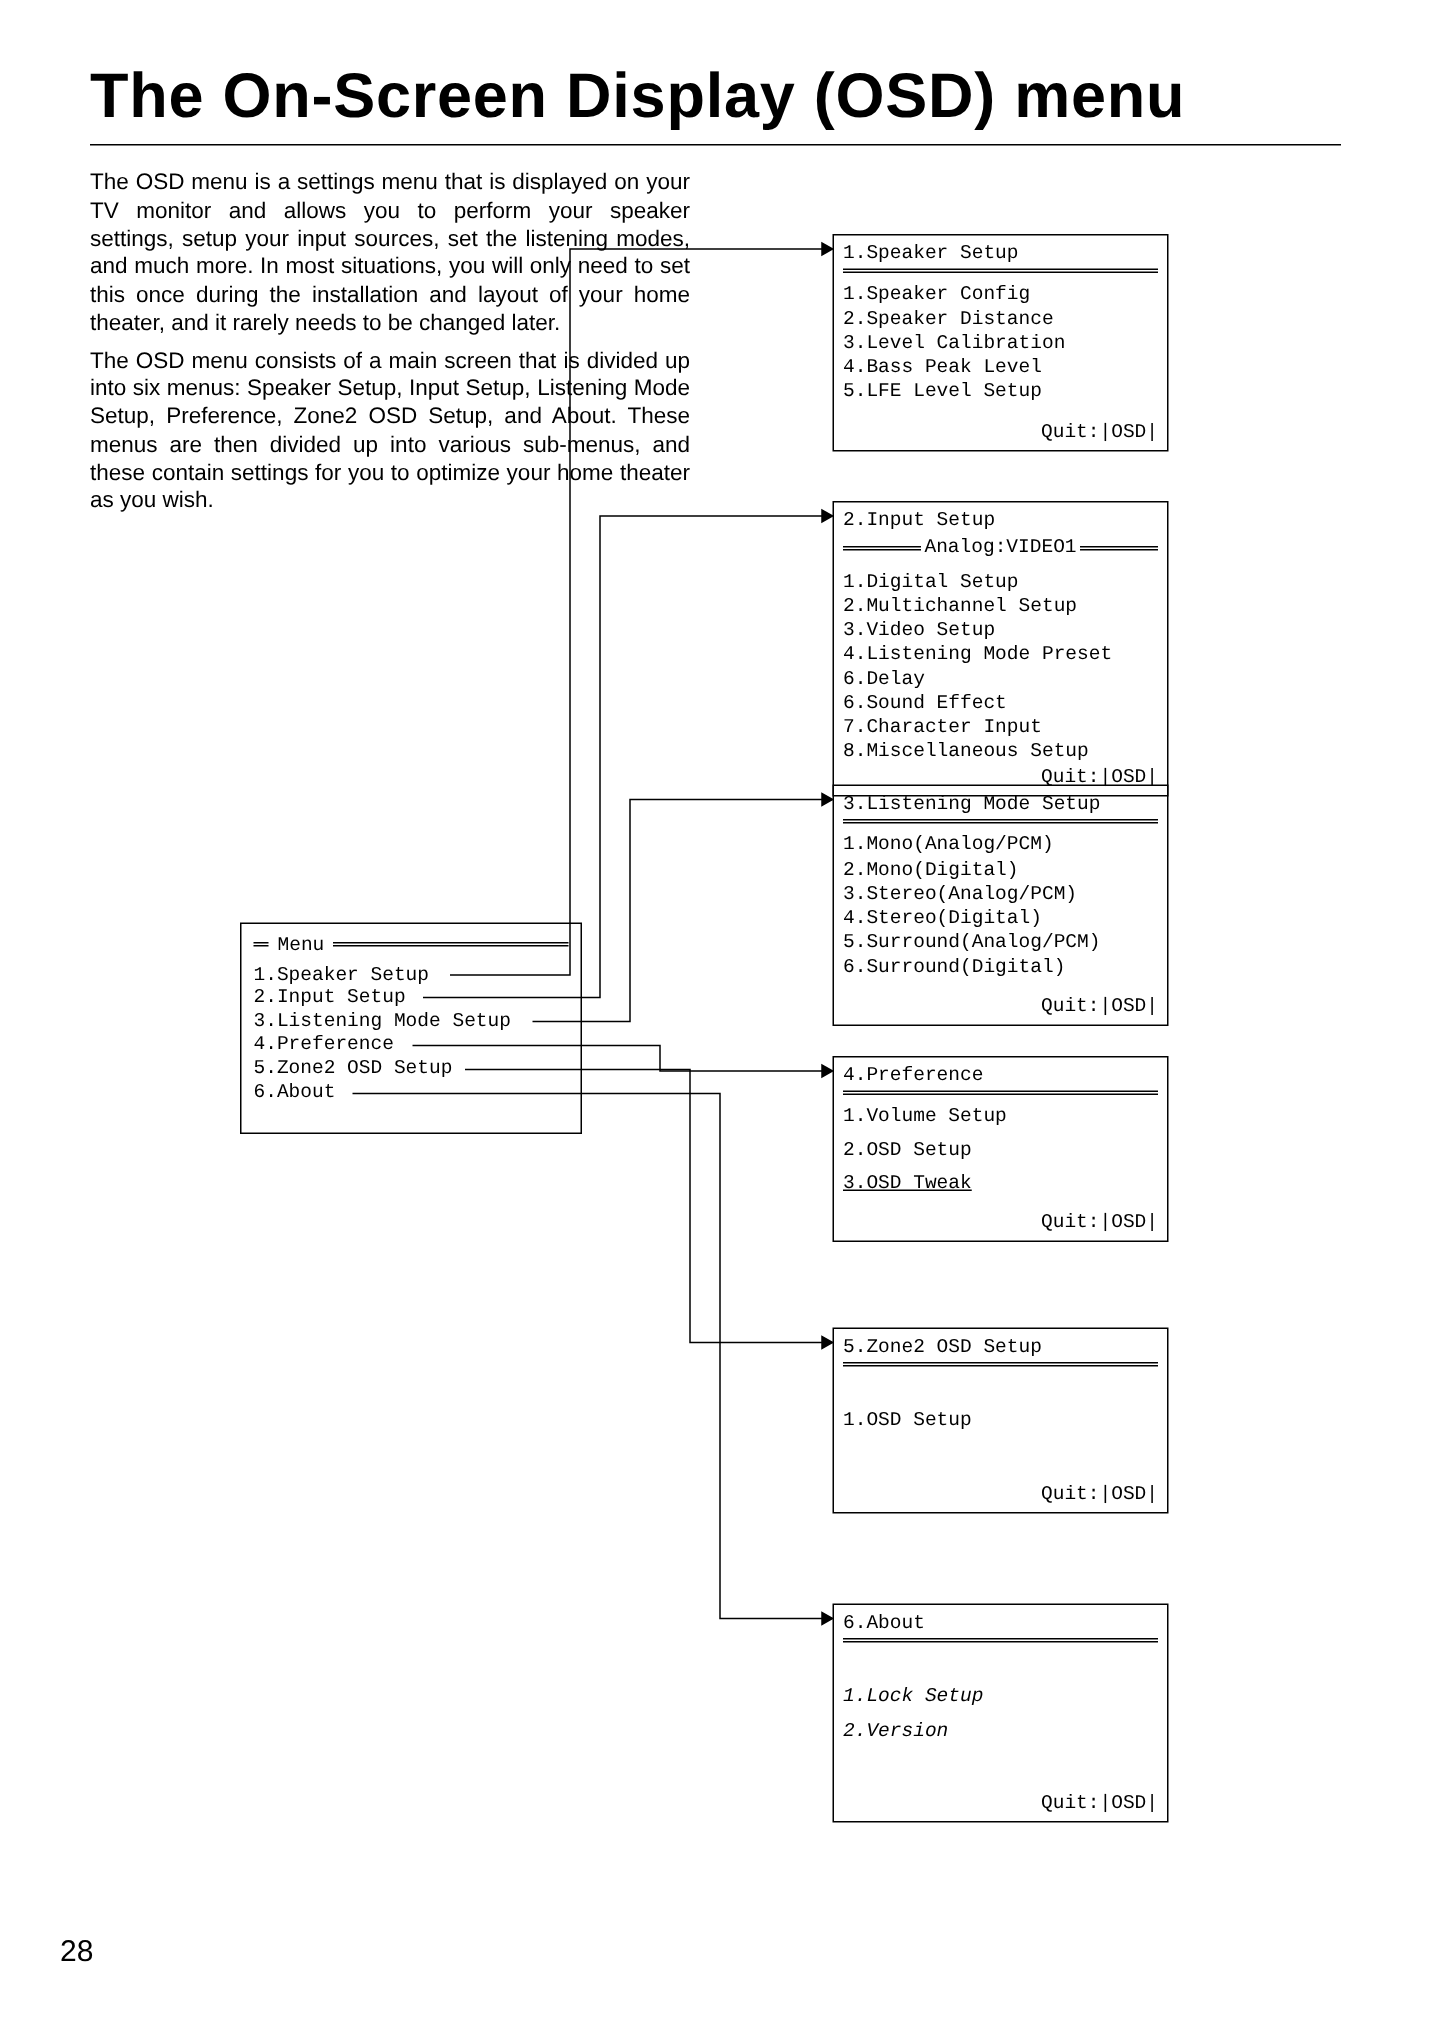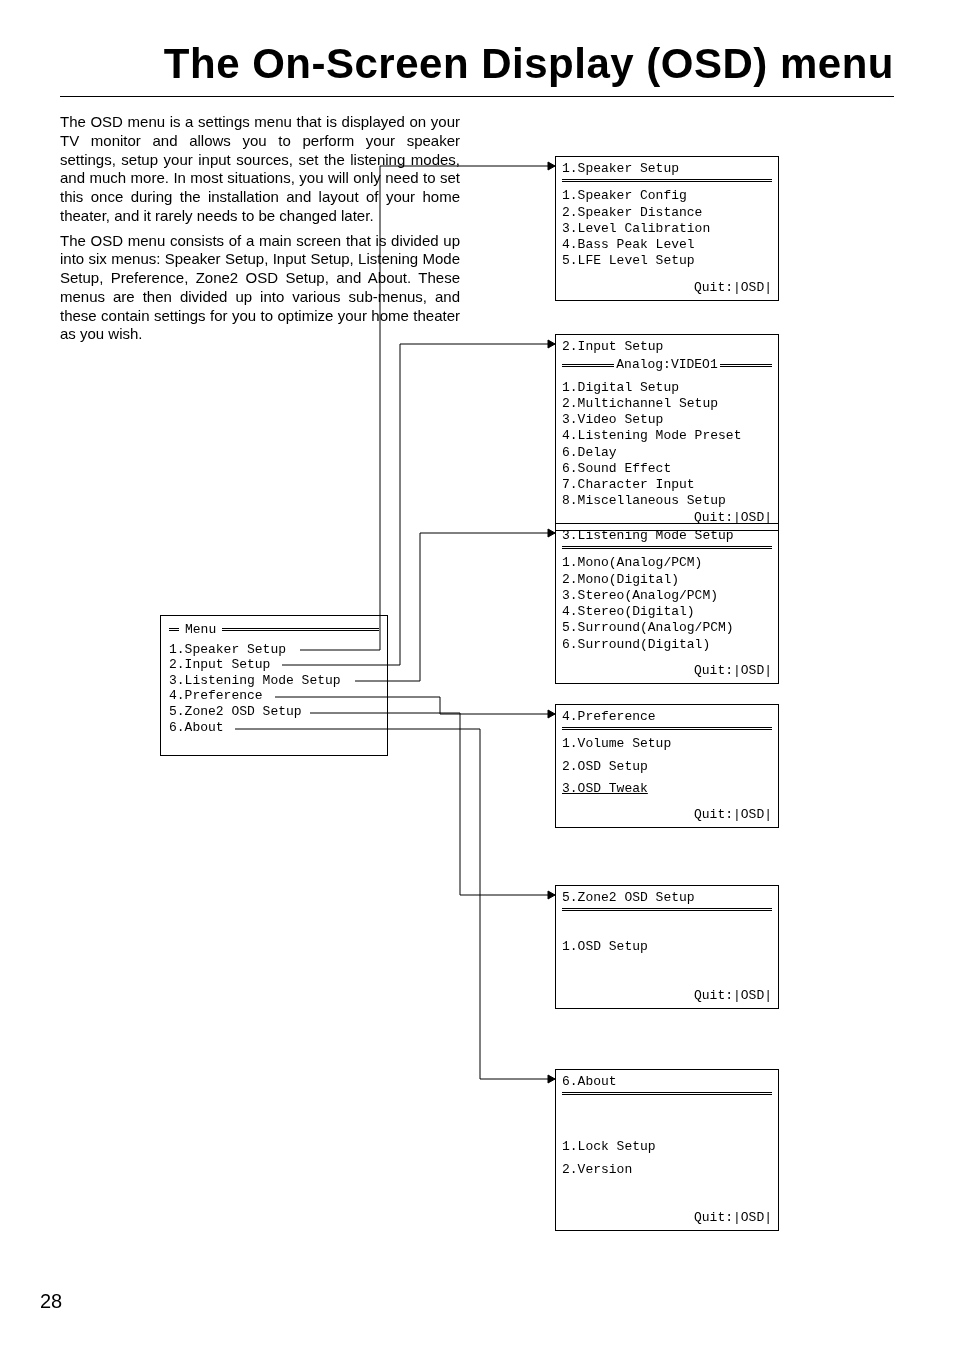--- a/index.html
+++ b/index.html
@@ -16,21 +16,20 @@
     position: relative;
     box-sizing: border-box;
     padding: 40px 60px 40px 60px;
   }
   .title {
     font-size: 42px;
     font-weight: 700;
     letter-spacing: 0.5px;
     margin: 0 0 8px 0;
     font-family: "Century Gothic", "Arial Black", Arial, sans-serif;
-    text-align: right;
   }
   .title-rule {
     border: none;
     border-top: 1.5px solid #000;
     margin: 0 0 16px 0;
   }
   .intro {
     width: 400px;
     font-size: 15px;
     line-height: 1.25;
@@ -236,21 +235,21 @@
         <div class="hdr">5.Zone2 OSD Setup</div>
         <div class="uline"></div>
         <div class="body" style="margin-top: 28px;">
           <div style="margin: 6px 0px;">1.OSD Setup</div>
         </div>
         <div class="quit" style="margin-top: 32px;">Quit:|OSD|</div>
       </div>
       <div class="sub" style="top: 1069px;">
         <div class="hdr">6.About</div>
         <div class="uline"></div>
-        <div class="body" style="margin-top: 44px;">
+        <div class="body" style="margin-top: 28px; font-style: italic;">
           <div style="margin: 6px 0px;">1.Lock Setup</div>
           <div style="margin: 6px 0px;">2.Version</div>
         </div>
         <div class="quit" style="margin-top: 32px;">Quit:|OSD|</div>
       </div>
     </div>
 
   <svg class="overlay">
     <g stroke="#000" stroke-width="1" fill="none">
 

